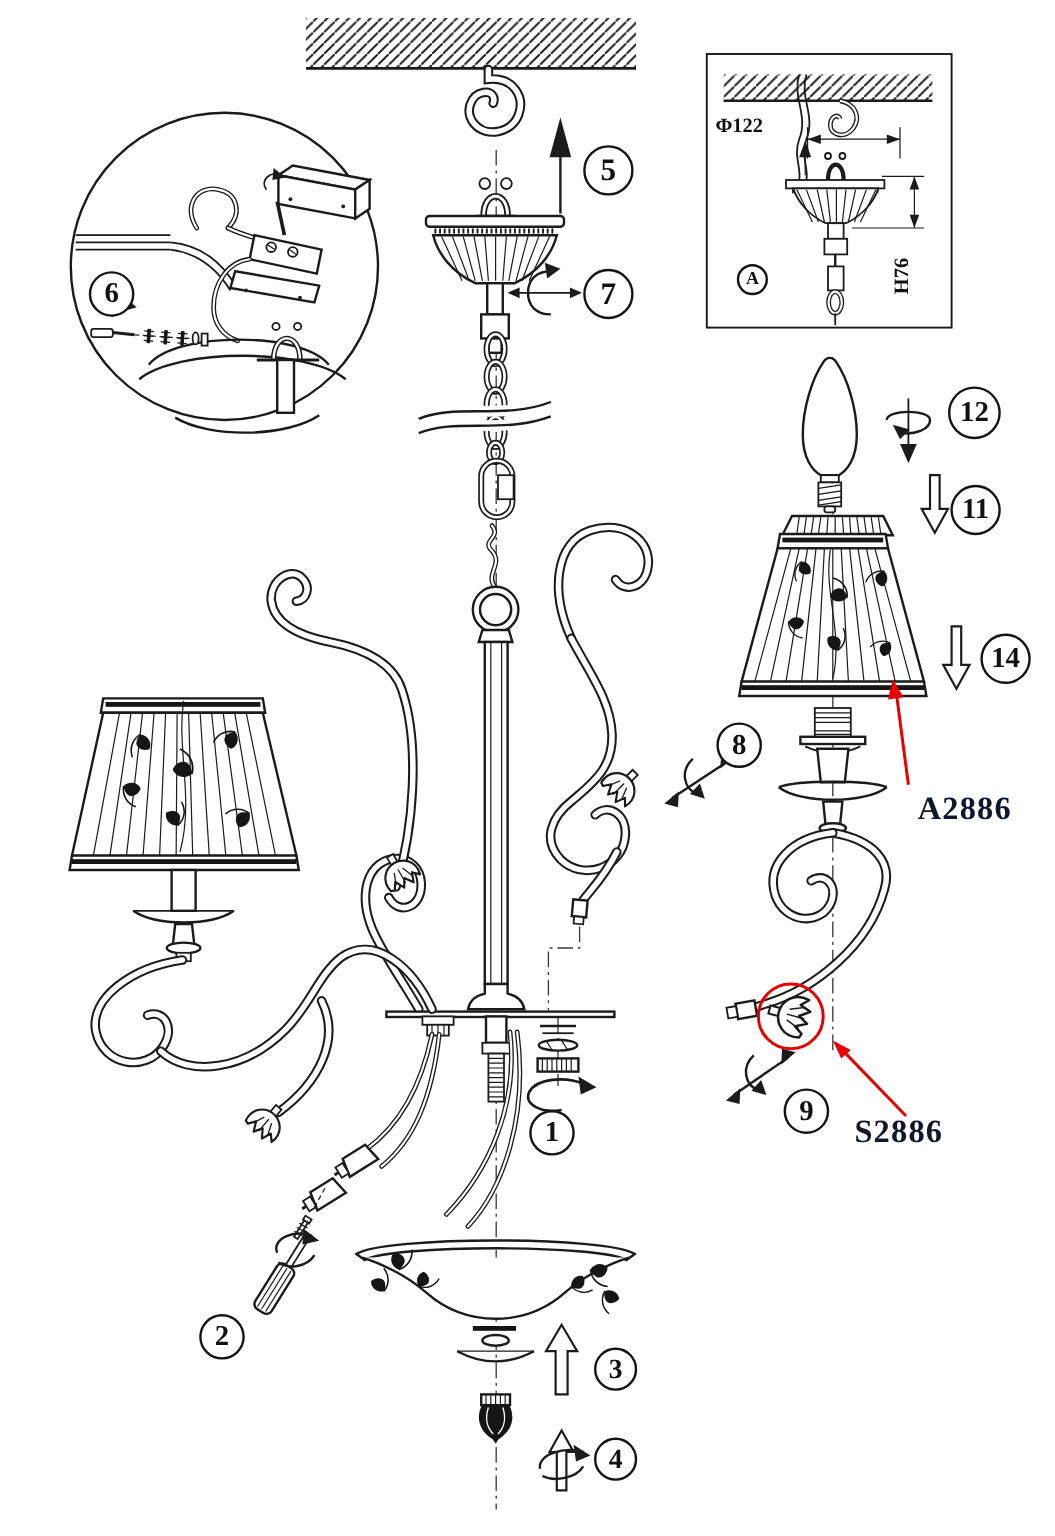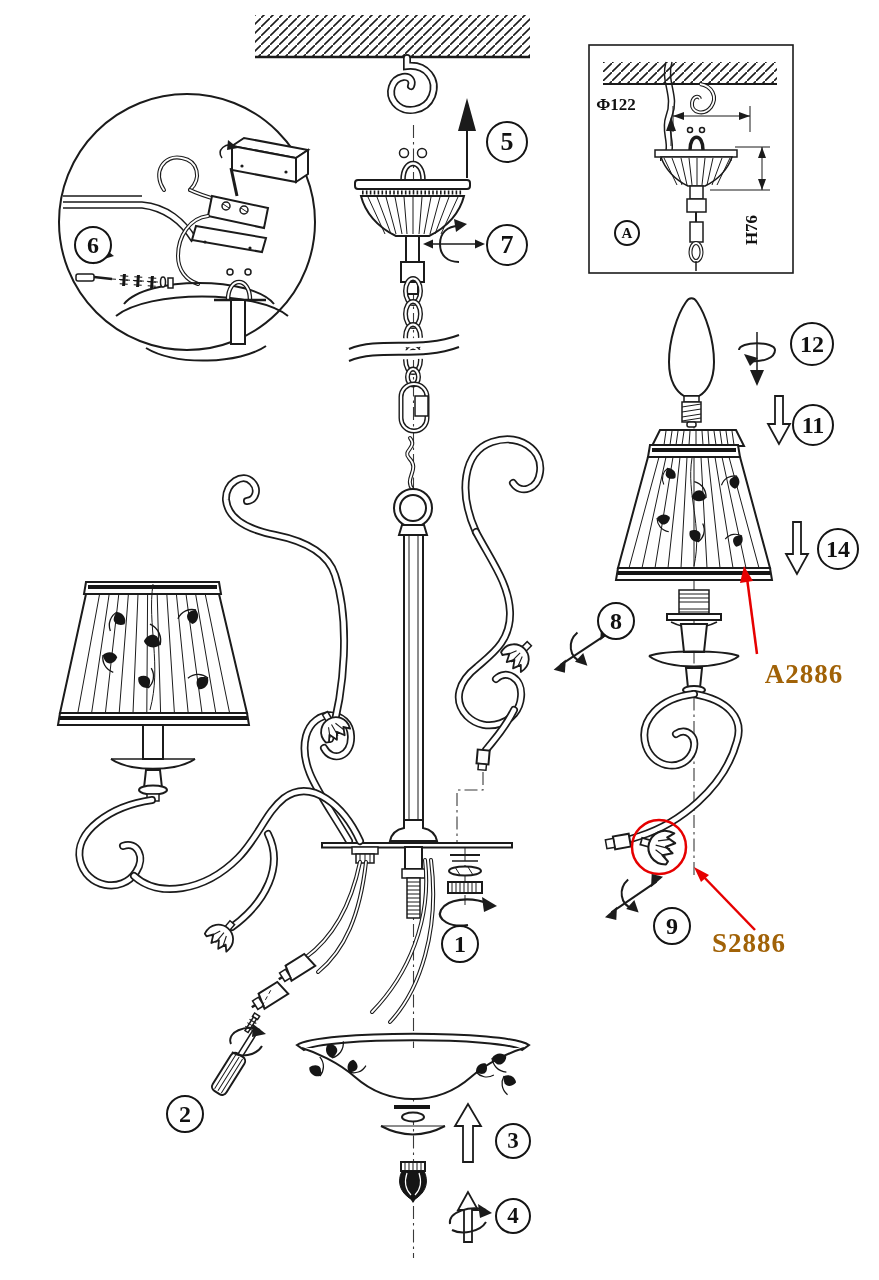--- a/index.html
+++ b/index.html
@@ -19,21 +19,21 @@
   .wi{stroke:#fff;stroke-width:1.8;fill:none;stroke-linecap:round}
   .co{stroke:#1b1b1b;stroke-width:5;fill:none}
   .ci{stroke:#fff;stroke-width:2.2;fill:none}
   .red{stroke:#e60000;fill:none;stroke-width:2.5}
   .redf{fill:#e60000;stroke:none}
   .badge{position:absolute;border:2.6px solid #141414;border-radius:50%;background:#fff;
          display:flex;align-items:center;justify-content:center;color:#111;
          font-family:"Liberation Serif",serif;font-weight:bold;
          transform:translate(-50%,-50%);box-sizing:border-box;z-index:5;}
   .plabel{position:absolute;transform:translate(-50%,-50%);
-          font:bold 27px "Liberation Serif",serif;color:#a16207;letter-spacing:1px;z-index:5;}
+          font:bold 27px "Liberation Serif",serif;color:#0f172a;letter-spacing:1px;z-index:5;}
   .dim{position:absolute;transform:translate(-50%,-50%);
        font:bold 17px "Liberation Serif",serif;color:#111;z-index:5;white-space:nowrap;}
   .rot90{transform:translate(-50%,-50%) rotate(-90deg);}
 </style>
 </head>
 <body>
 
 <div class="stage">
 
 <svg width="879" height="1280" viewBox="0 0 879 1280">

